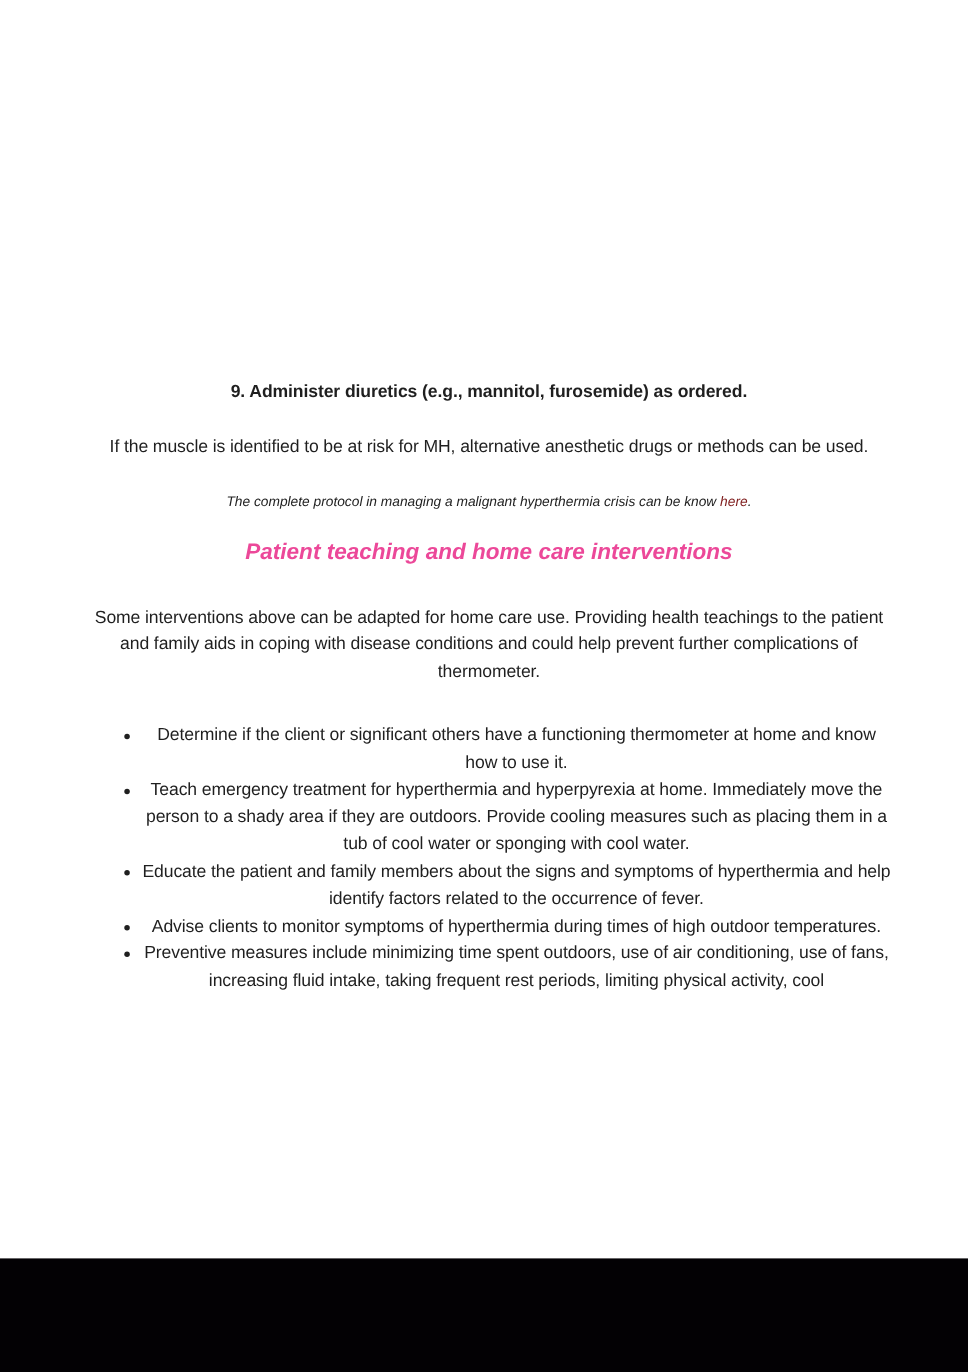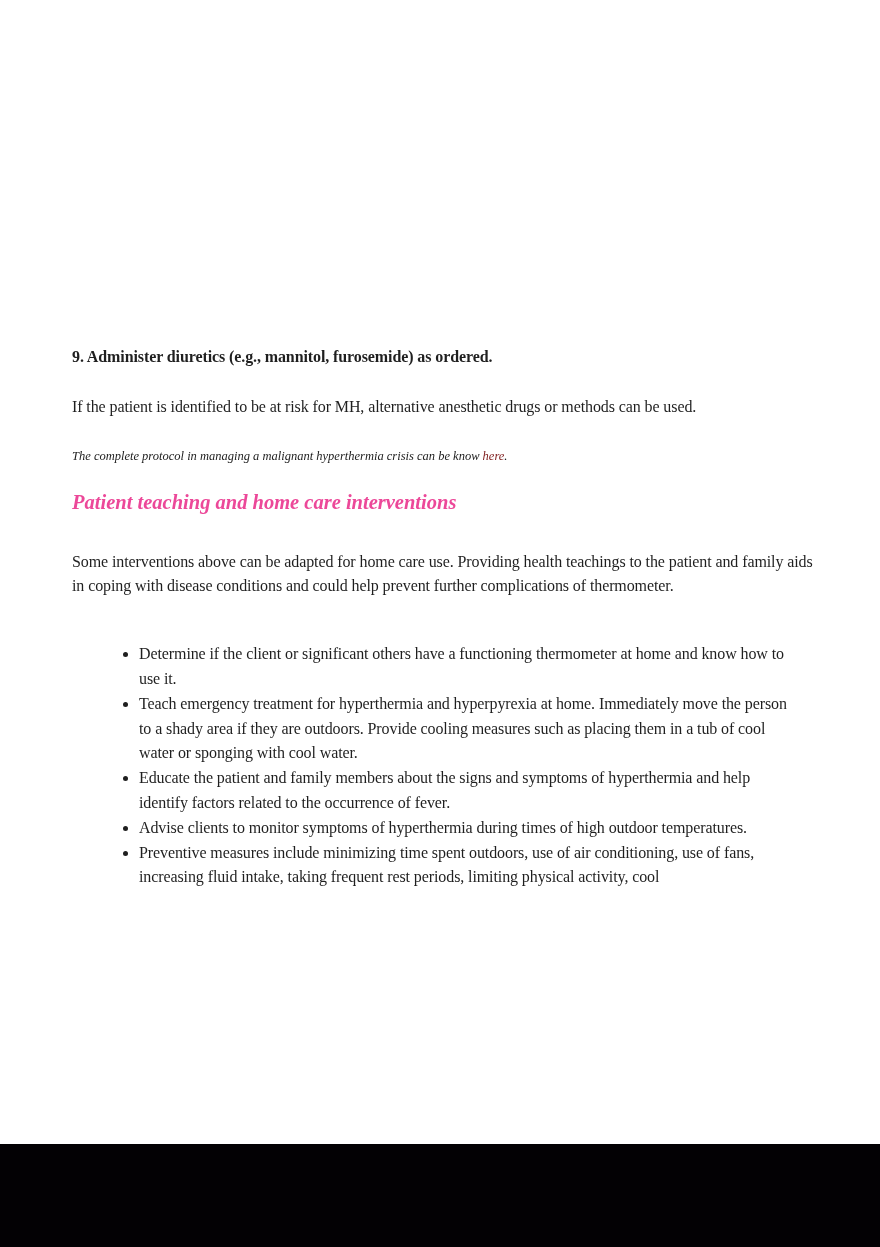--- a/index.html
+++ b/index.html
@@ -8,22 +8,23 @@
       width: 880px;
       height: 1247px;
       background: #ffffff;
       overflow: hidden;
     }
     .page {
       position: relative;
       width: 880px;
       height: 972px;
       background: #ffffff;
-      font-family: Liberation Serif, serif;
+      font-family: Liberation Sans, sans-serif;
       color: #1f1f1f;
+      text-align: center;
     }
     .content {
       position: absolute;
       left: 72px;
       top: 345px;
       width: 745px;
     }
     .p {
       font-size: 16px;
       line-height: 24.8px;
@@ -45,21 +46,21 @@
     }
     .section-heading {
       font-size: 20.5px;
       font-weight: bold;
       font-style: italic;
       color: #ec4899;
       margin: 0;
       line-height: 28px;
     }
     ul.bullets {
-      margin: 17px;
+      margin: 7px;
       padding-left: 50px;
       list-style: none;
     }
     ul.bullets li {
       position: relative;
       font-size: 16px;
       line-height: 24.8px;
       letter-spacing: -0.1px;
     }
     ul.bullets li .dot {
@@ -83,21 +84,21 @@
 </head>
 <body>
 
 <div class="page">
   <div class="content">
 
     <p class="p bold">9. Administer diuretics (e.g., mannitol, furosemide) as ordered.</p>
 
     <div class="gap"></div>
 
-    <p class="p">If the patient is identified to be at risk for MH, alternative anesthetic drugs or methods can be used.</p>
+    <p class="p">If the muscle is identified to be at risk for MH, alternative anesthetic drugs or methods can be used.</p>
 
     <div style="height:26px"></div>
 
     <p class="note"><span>The complete protocol in managing a malignant hyperthermia crisis can be know </span><a href="#">here</a><span>.</span></p>
 
     <div style="height:22px"></div>
 
     <h2 class="section-heading">Patient teaching and home care interventions</h2>
 
     <div style="height:34px"></div>

